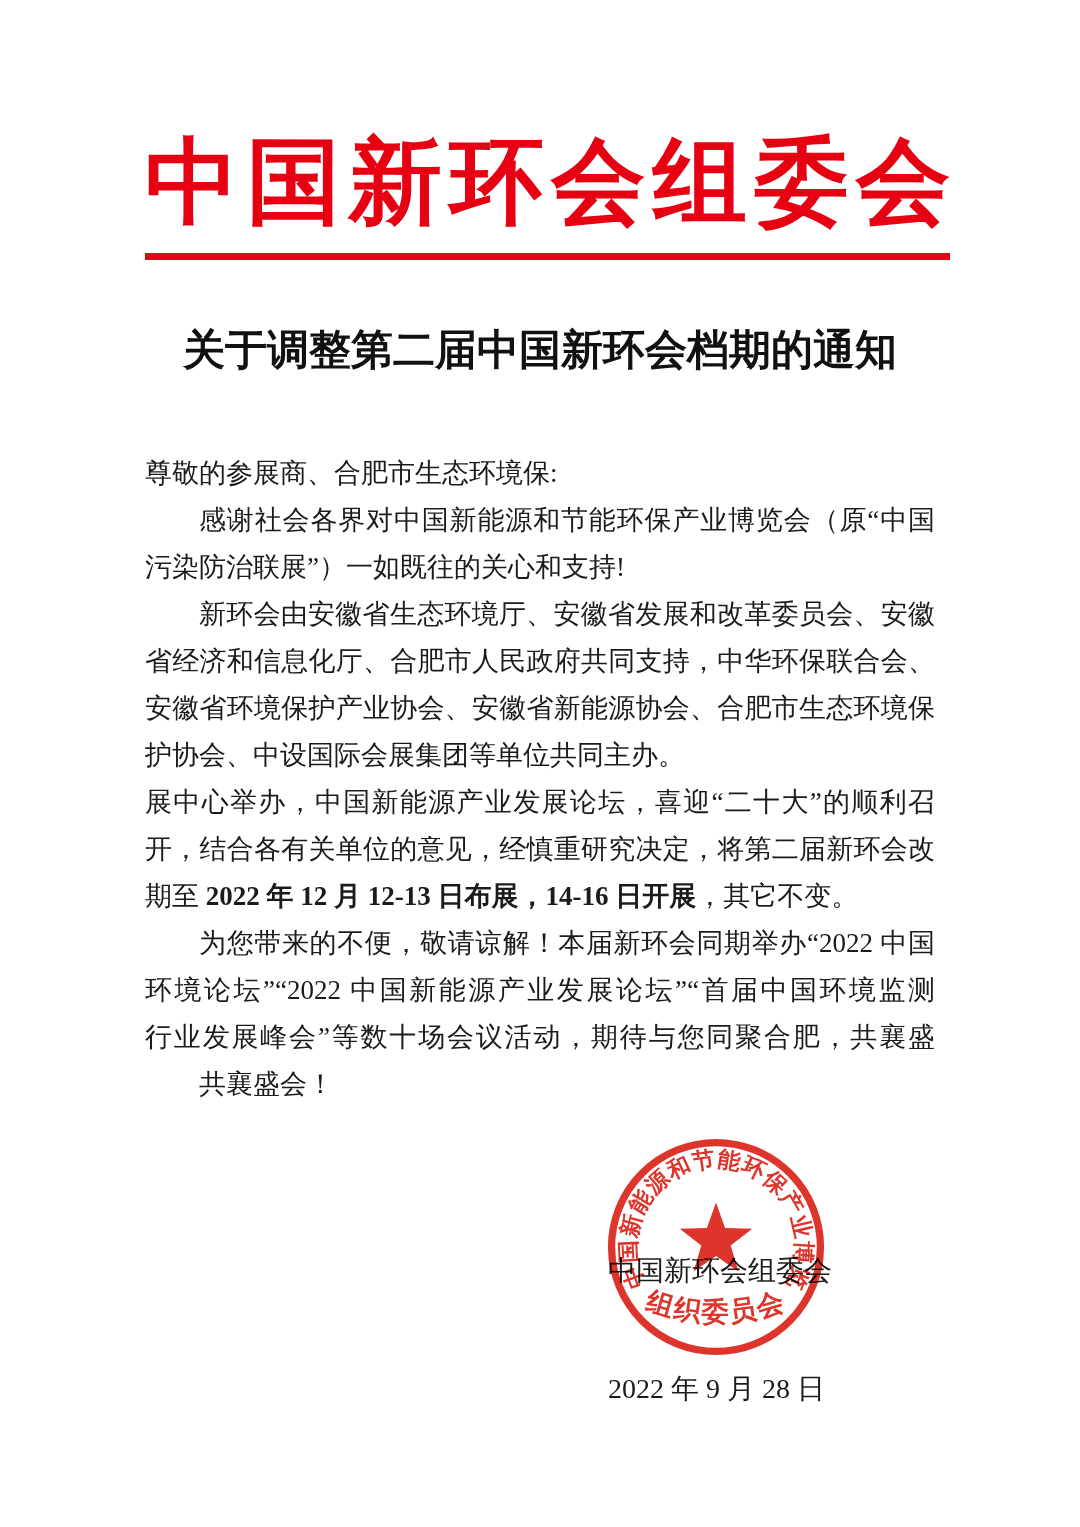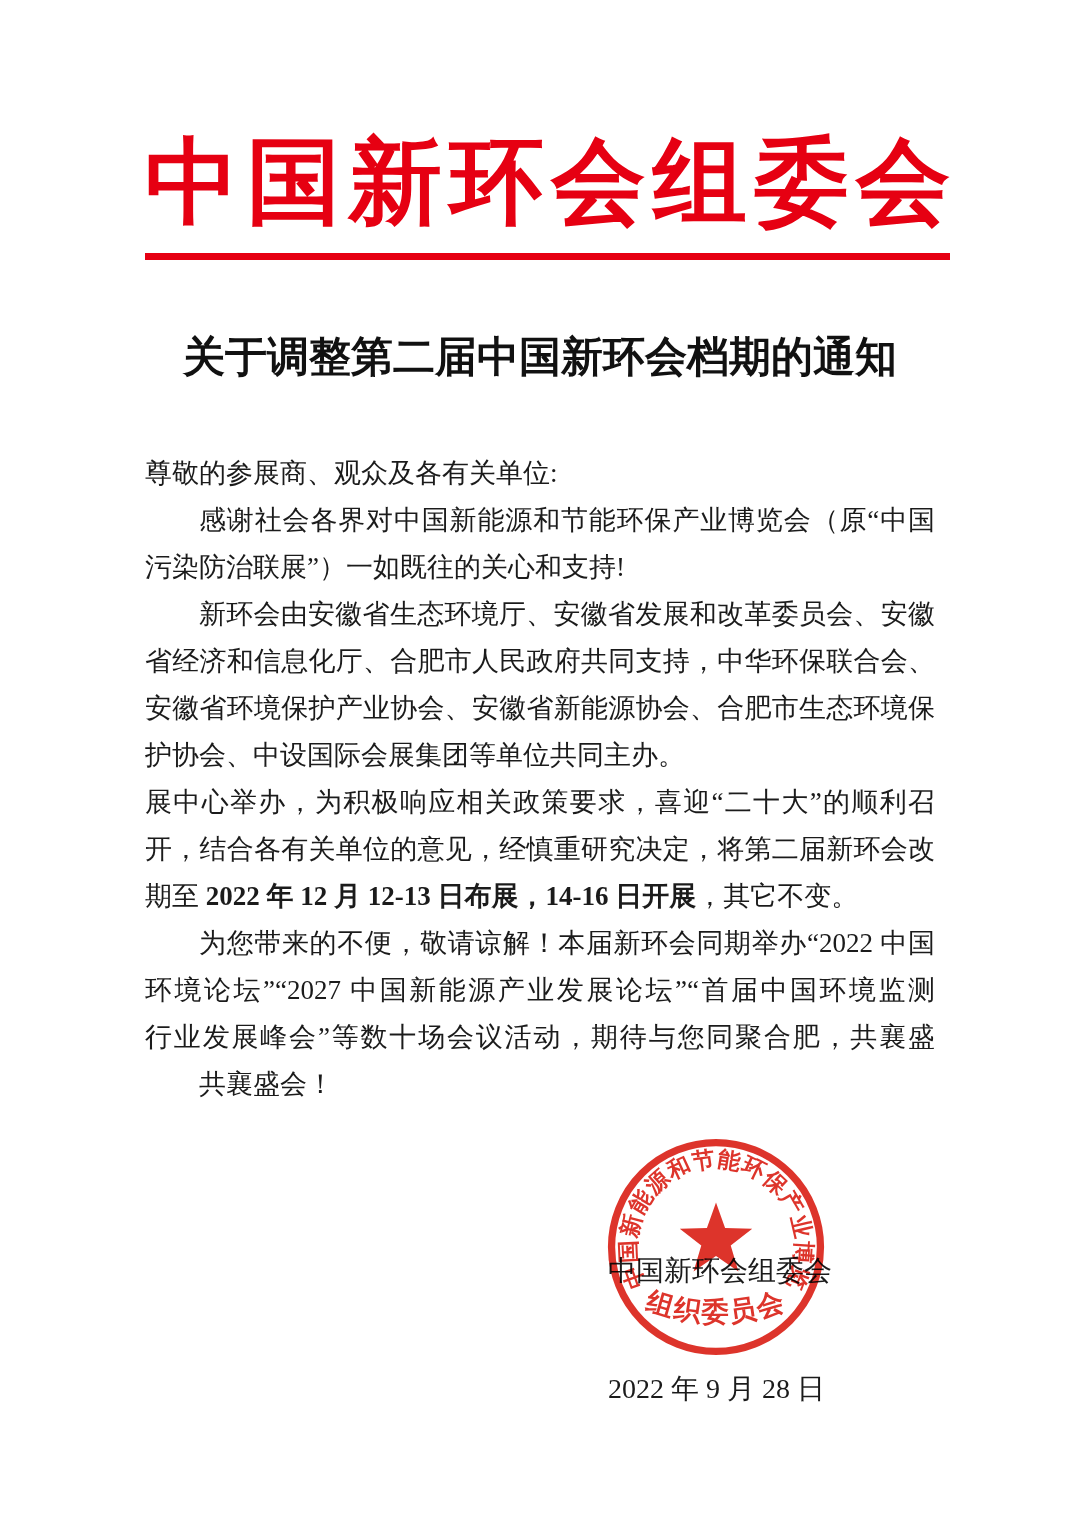--- a/index.html
+++ b/index.html
@@ -22,21 +22,21 @@
     font-size:94px;line-height:100px;font-weight:bold;
     color:var(--accent_red);
     text-align:justify;text-align-last:justify;
     white-space:nowrap;letter-spacing:0;
   }
   .divider{
     position:absolute;left:145px;top:253px;width:805px;height:7px;
     background:var(--accent_red);
   }
   .title{
-    position:absolute;left:0;top:331px;width:1080px;
+    position:absolute;left:0;top:324px;width:1080px;
     text-align:center;font-size:42px;line-height:52px;font-weight:bold;
     color:#111;
   }
   .body-block{
     position:absolute;left:145px;top:450px;width:790px;
     font-size:27px;line-height:47px;color:var(--ink);
   }
   .line{height:47px;white-space:nowrap;}
   .line.justify{white-space:normal;text-align:justify;text-align-last:justify;overflow:hidden;}
   .line.indent{padding-left:54px;}
@@ -67,32 +67,32 @@
 
 <div class="page">
 
   <div class="org-header">中国新环会组委会</div>
 
   <div class="divider"></div>
 
   <div class="title">关于调整第二届中国新环会档期的通知</div>
 
   <div class="body-block">
-    <div class="line">尊敬的参展商、观众及各有关单位:</div>
+    <div class="line">尊敬的参展商、合肥市生态环境保:</div>
     <div class="line indent justify">感谢社会各界对中国新能源和节能环保产业博览会（原“中国</div>
     <div class="line">污染防治联展”）一如既往的关心和支持!</div>
     <div class="line indent justify">新环会由安徽省生态环境厅、安徽省发展和改革委员会、安徽</div>
     <div class="line justify">省经济和信息化厅、合肥市人民政府共同支持，中华环保联合会、</div>
     <div class="line justify">安徽省环境保护产业协会、安徽省新能源协会、合肥市生态环境保</div>
     <div class="line">护协会、中设国际会展集团等单位共同主办。</div>
-    <div class="line justify">展中心举办，为积极响应相关政策要求，喜迎“二十大”的顺利召</div>
+    <div class="line justify">展中心举办，中国新能源产业发展论坛，喜迎“二十大”的顺利召</div>
     <div class="line justify">开，结合各有关单位的意见，经慎重研究决定，将第二届新环会改</div>
     <div class="line"><span>期至 </span><span class="bold">2022 年 12 月 12-13 日布展，14-16 日开展</span><span>，其它不变。</span></div>
     <div class="line indent justify">为您带来的不便，敬请谅解！本届新环会同期举办“2022 中国</div>
-    <div class="line justify">环境论坛”“2027 中国新能源产业发展论坛”“首届中国环境监测</div>
+    <div class="line justify">环境论坛”“2022 中国新能源产业发展论坛”“首届中国环境监测</div>
     <div class="line justify">行业发展峰会”等数十场会议活动，期待与您同聚合肥，共襄盛会！</div>
     <div class="line indent">共襄盛会！</div>
   </div>
 
   <div class="sig-org">中国新环会组委会</div>
   <div class="sig-date">2022 年 9 月 28 日</div>
 
   <svg class="seal" viewBox="0 0 240 240" xmlns="http://www.w3.org/2000/svg">
     <defs>
       <path id="ringPath" d="M 42.3 161.3 A 88 88 0 1 1 197.7 161.3" fill="none"></path>

